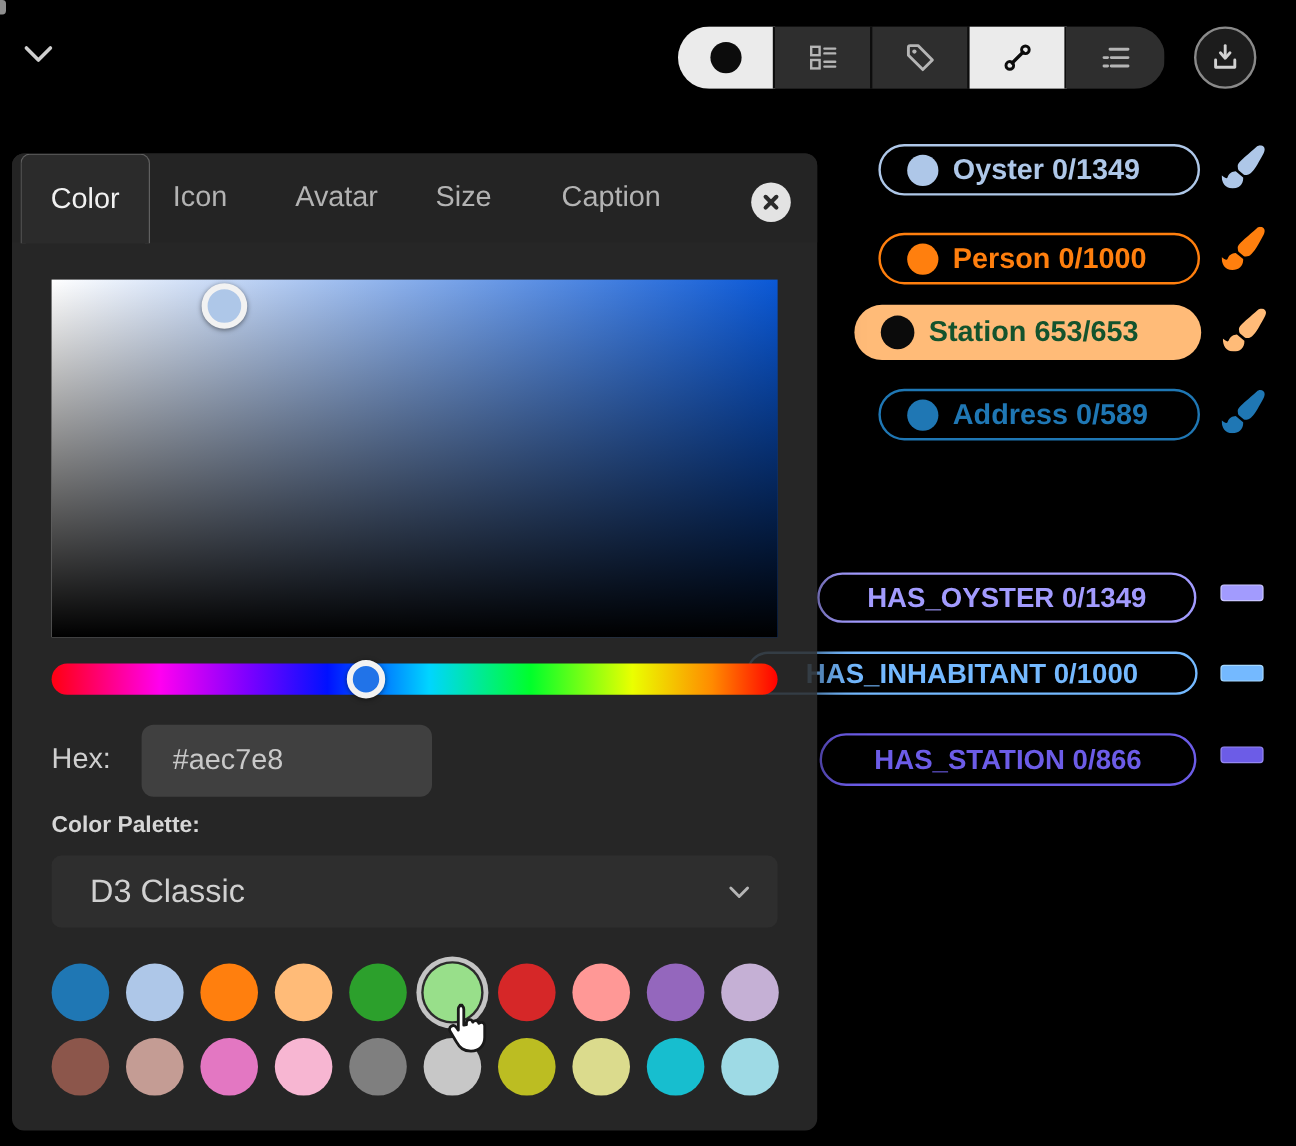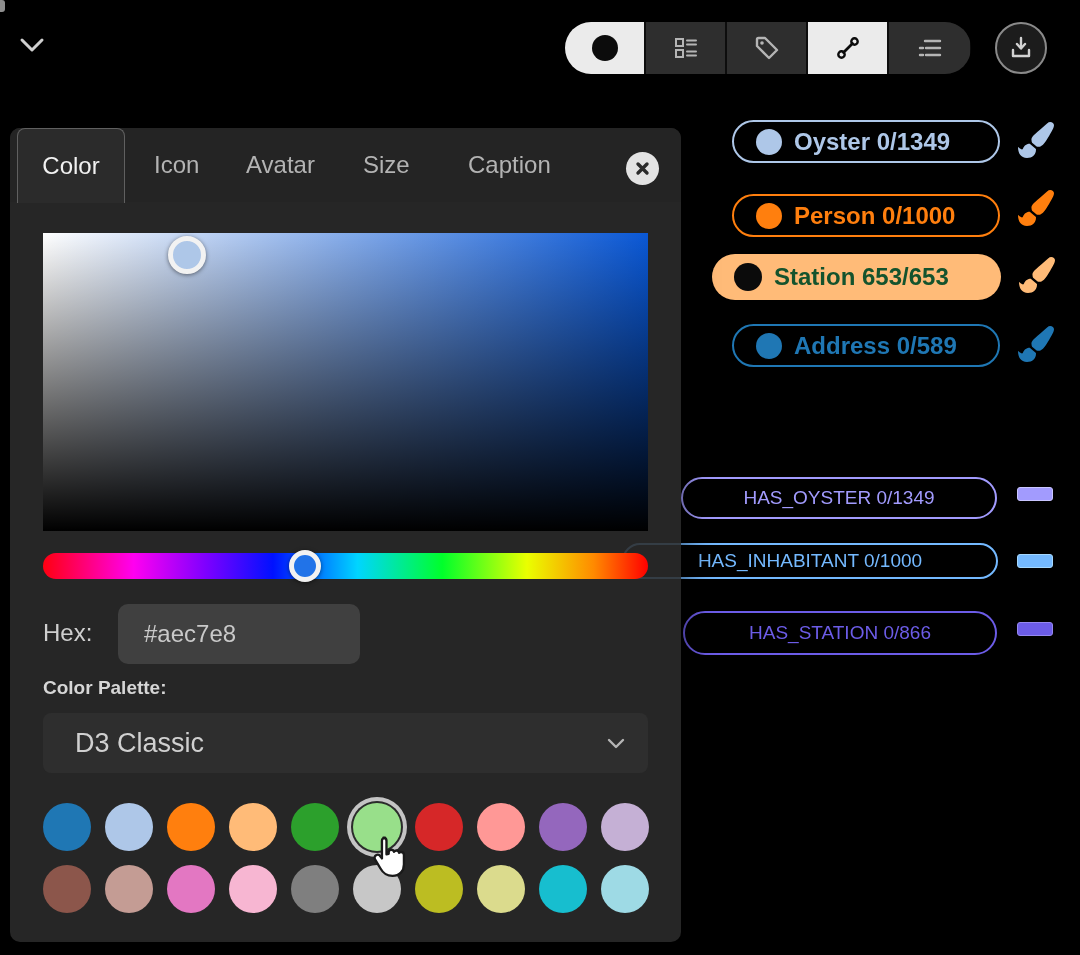--- a/index.html
+++ b/index.html
@@ -24,21 +24,21 @@
   
   .node-row { position:absolute; display:flex; align-items:center; }
   .node-pill { display:flex; align-items:center; border:2px solid; border-radius:24px;
                background:transparent; height:100%; width:268px; padding-left:22px; gap:12px; cursor:pointer; }
   .node-pill.filled { border:none; }
   .node-dot { width:26px; height:26px; border-radius:50%; flex:0 0 auto; }
   .node-label { font-size:24px; font-weight:700; white-space:nowrap; }
   .brush { margin-left:18px; cursor:pointer; }
 
   .rel-pill { position:absolute; display:flex; align-items:center; justify-content:center;
-              border:2px solid; border-radius:24px; font-size:19px; font-weight:400;
+              border:2px solid; border-radius:24px; font-size:23px; font-weight:700;
               white-space:nowrap; cursor:pointer; z-index:5;text-align:right; }
   .rel-dash { position:absolute; width:36px; height:14px; border-radius:3px; border:1px solid; z-index:5; cursor:pointer; }
 
   
   #panel { left:10px; top:128px; width:671px; height:814px; z-index:10;
            border-radius:10px; background:rgba(43,43,43,0.88);
            box-shadow:0 10px 34px rgba(0,0,0,0.65); }
   #tabbar { position:absolute; left:0; top:0; width:100%; height:74px;
             background:#242424; border-radius:10px 10px 0 0; }
   .tab { position:absolute; top:0; height:74px; display:flex; align-items:center;
@@ -168,21 +168,21 @@
     <div class="rel-dash" style="left: 1017px; top: 487px; background: rgb(162, 155, 254); border-color: rgb(201, 198, 255);"></div>
     <div class="rel-pill" style="left: 622px; top: 543px; width: 376px; height: 36px; border-color: rgb(116, 185, 255); color: rgb(116, 185, 255);">HAS_INHABITANT 0/1000</div>
     <div class="rel-dash" style="left: 1017px; top: 554px; background: rgb(116, 185, 255); border-color: rgb(165, 216, 255);"></div>
     <div class="rel-pill" style="left: 683px; top: 611px; width: 314px; height: 44px; border-color: rgb(108, 92, 231); color: rgb(108, 92, 231);">HAS_STATION 0/866</div>
     <div class="rel-dash" style="left: 1017px; top: 622px; background: rgb(108, 92, 231); border-color: rgb(149, 136, 240);"></div>
   </div>
 
 <div class="abs" id="panel">
   <div id="tabbar">
       <div class="tab active">Color</div>
-      <div class="tab" style="left: 144px;">Icon</div>
+      <div class="tab" style="left: 134px;">Icon</div>
       <div class="tab" style="left: 236px;">Avatar</div>
       <div class="tab" style="left: 353px;">Size</div>
       <div class="tab" style="left: 458px;">Caption</div>
     </div>
   <div id="close-btn">
     <svg width="17" height="17" viewBox="0 0 17 17">
       <path d="M4 4 L13 13 M13 4 L4 13" stroke="#2b2b2b" stroke-width="3.4" stroke-linecap="round"></path>
     </svg>
   </div>
 

